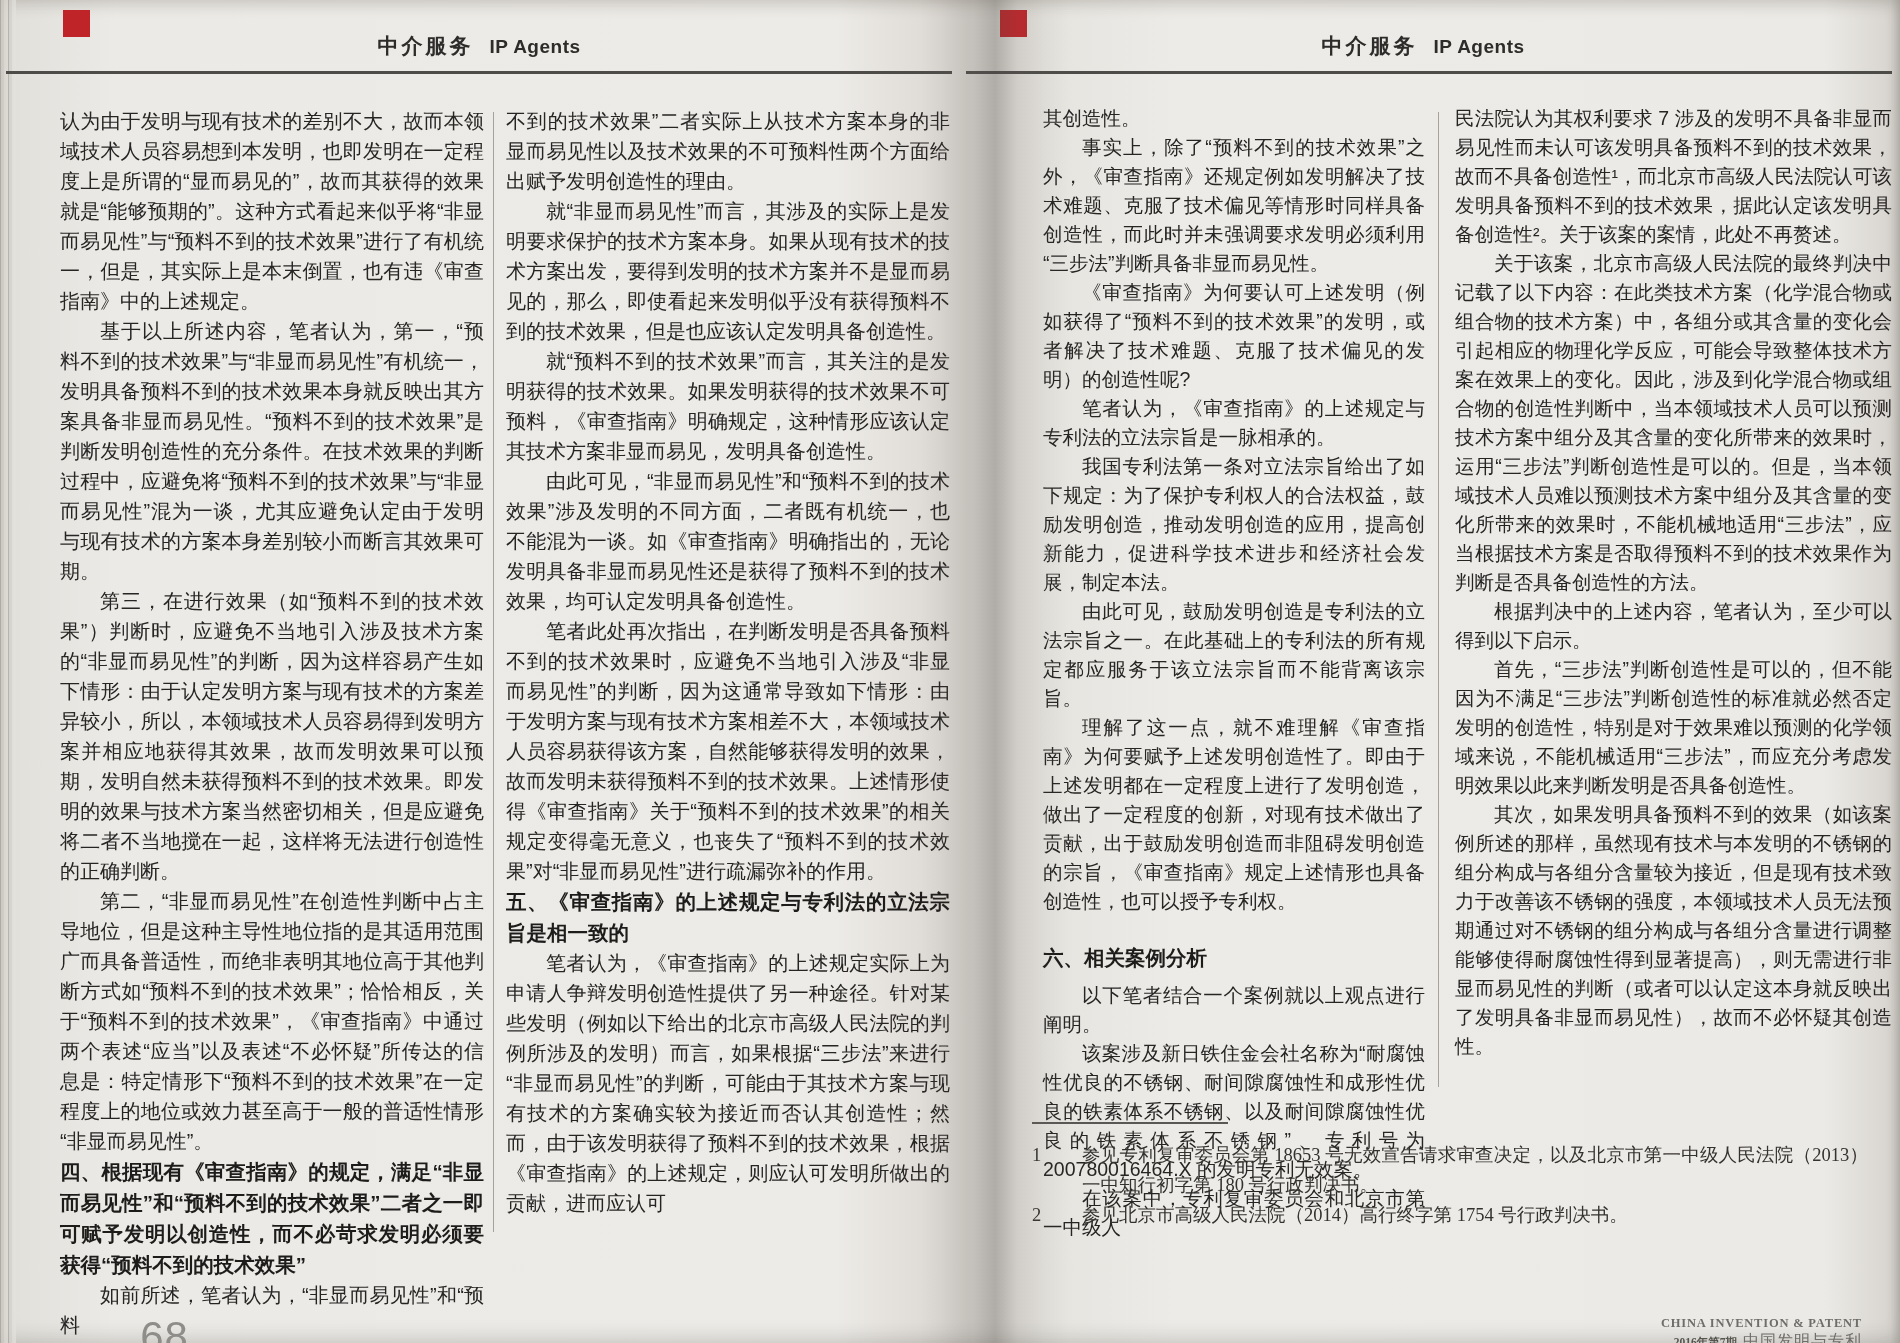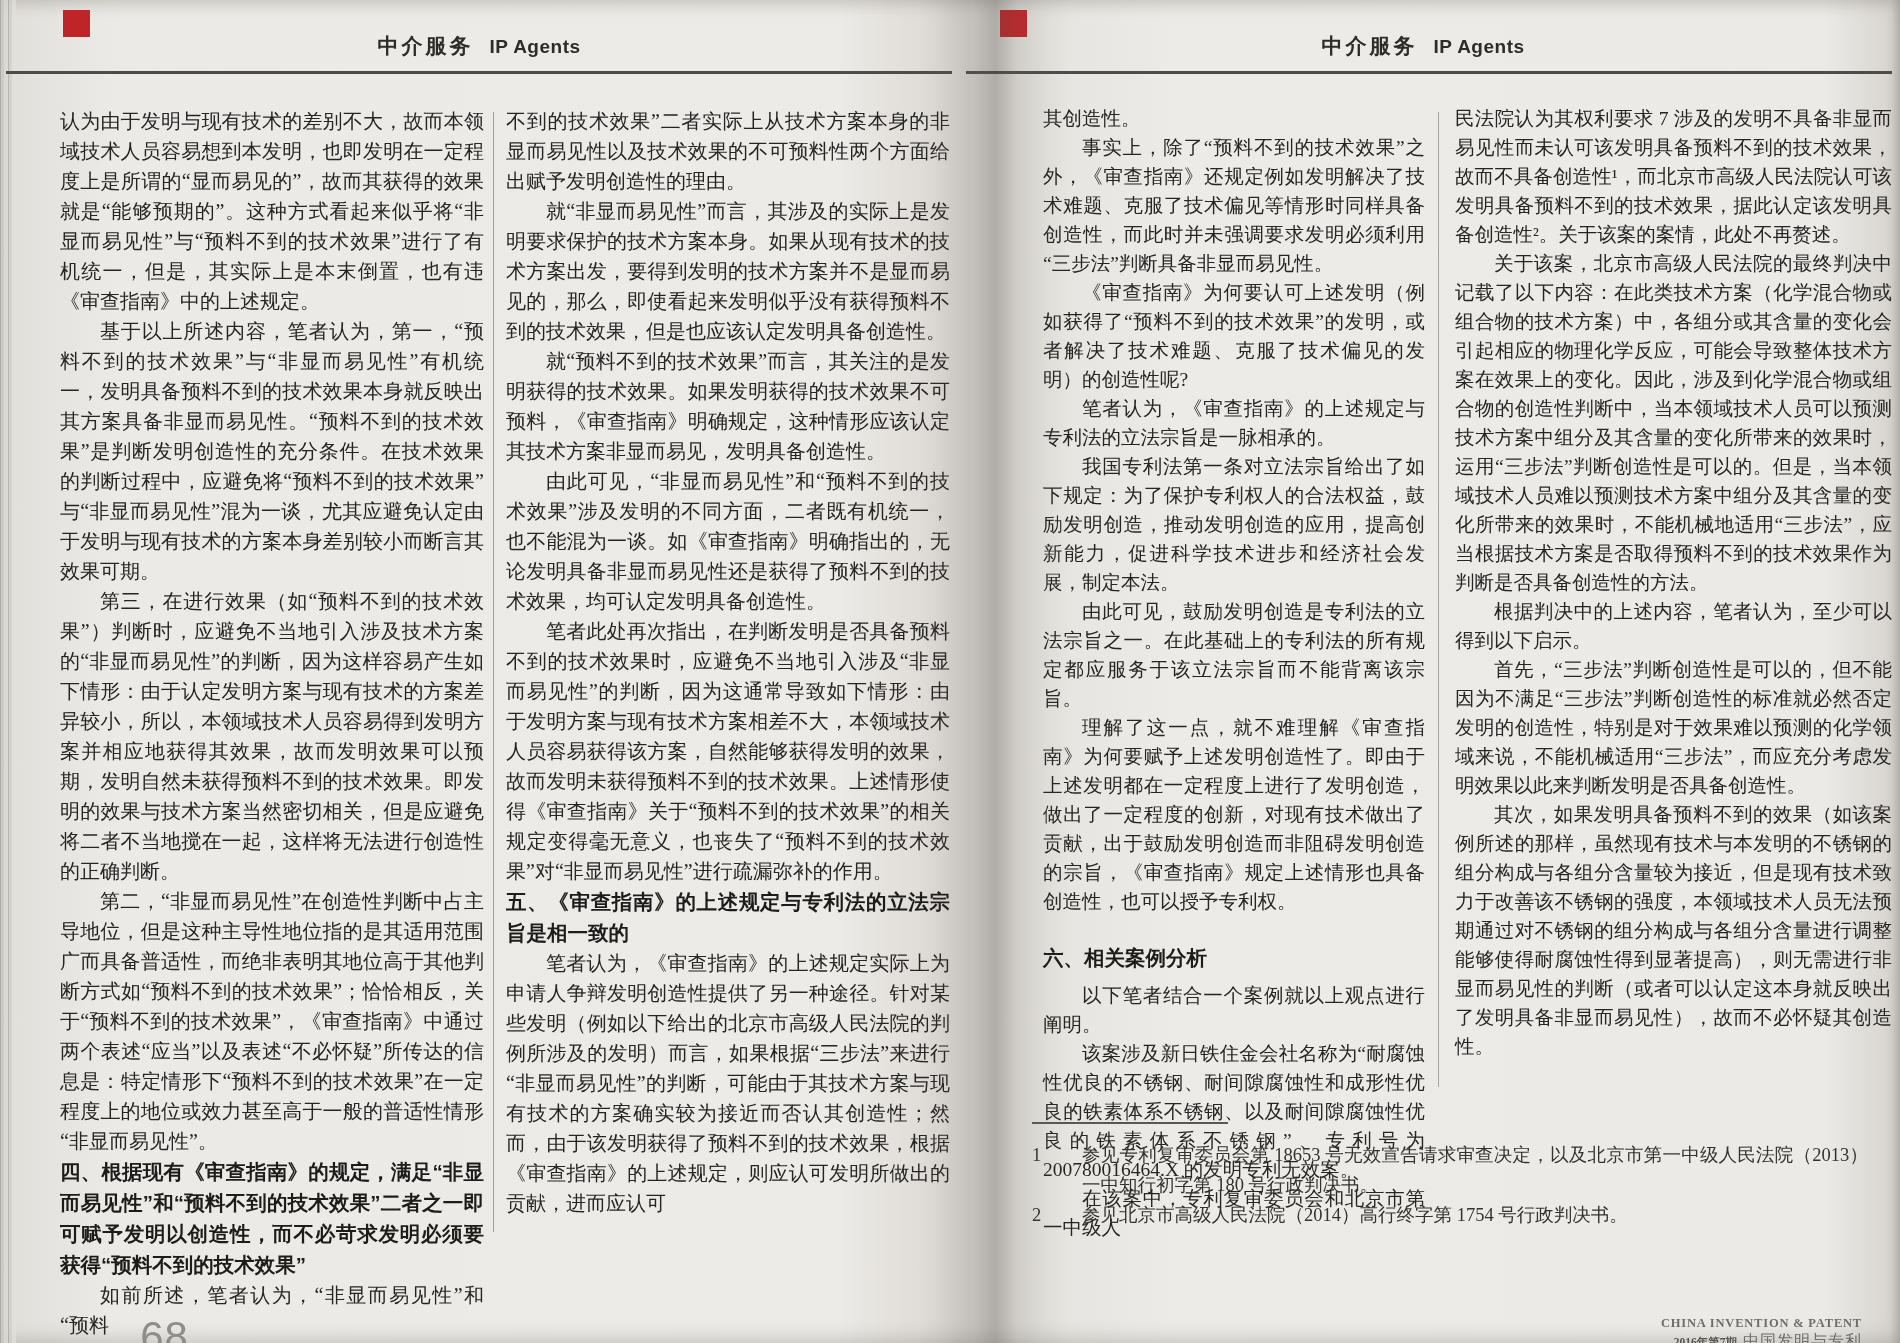--- a/index.html
+++ b/index.html
@@ -39,21 +39,21 @@
   .hd-cn{font-family:Liberation Mono, monospace;font-weight:700;font-size:21px;letter-spacing:3px;}
   .hd-en{font-family:Liberation Sans, sans-serif;font-weight:700;font-size:19px;margin-left:16px;letter-spacing:.5px;}
   .header-rule{position:absolute;top:71px;height:2.5px;background:#4e4c49;}
   .header-rule.left{left:6px;width:946px;}
   .header-rule.right{left:966px;width:926px;}
 
   .col{position:absolute;color:#262524;}
   .col p,.col h3{margin:0;}
   .para{
     font-size:20px;line-height:30px;text-align:justify;
-    font-family:Liberation Serif, serif;
+    font-family:Liberation Sans, sans-serif;
   }
   .para.indent{text-indent:2em;}
   .sec-heading{
     font-family:"Liberation Sans","DejaVu Sans",sans-serif;font-weight:700;
     font-size:20.5px;line-height:31px;text-align:justify;margin:27px 0 9px;color:#1d1c1b;
   }
   #col1{left:60px;top:106px;width:424px;}
   #col2{left:506px;top:106px;width:444px;}
   #col3{left:1043px;top:104px;width:382px;}
   #col4{left:1455px;top:104px;width:437px;}

